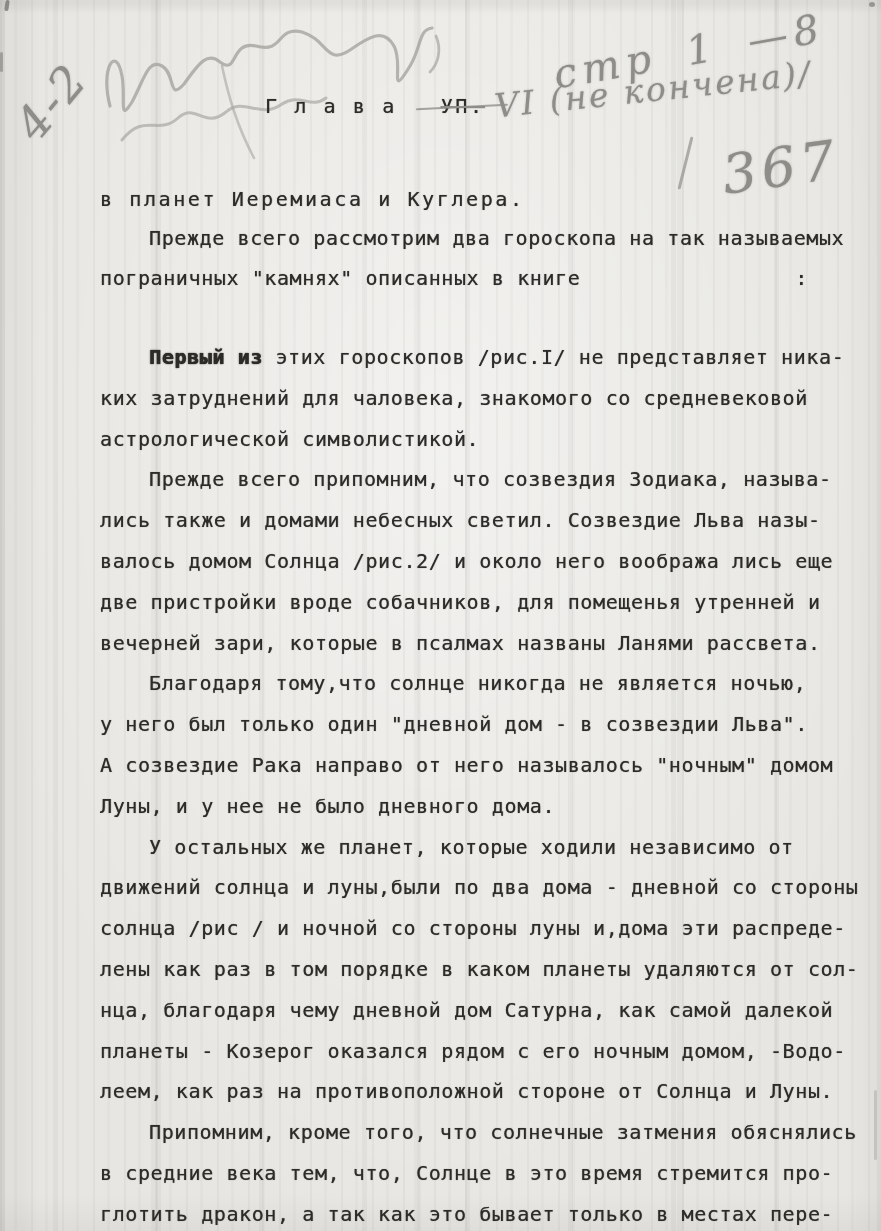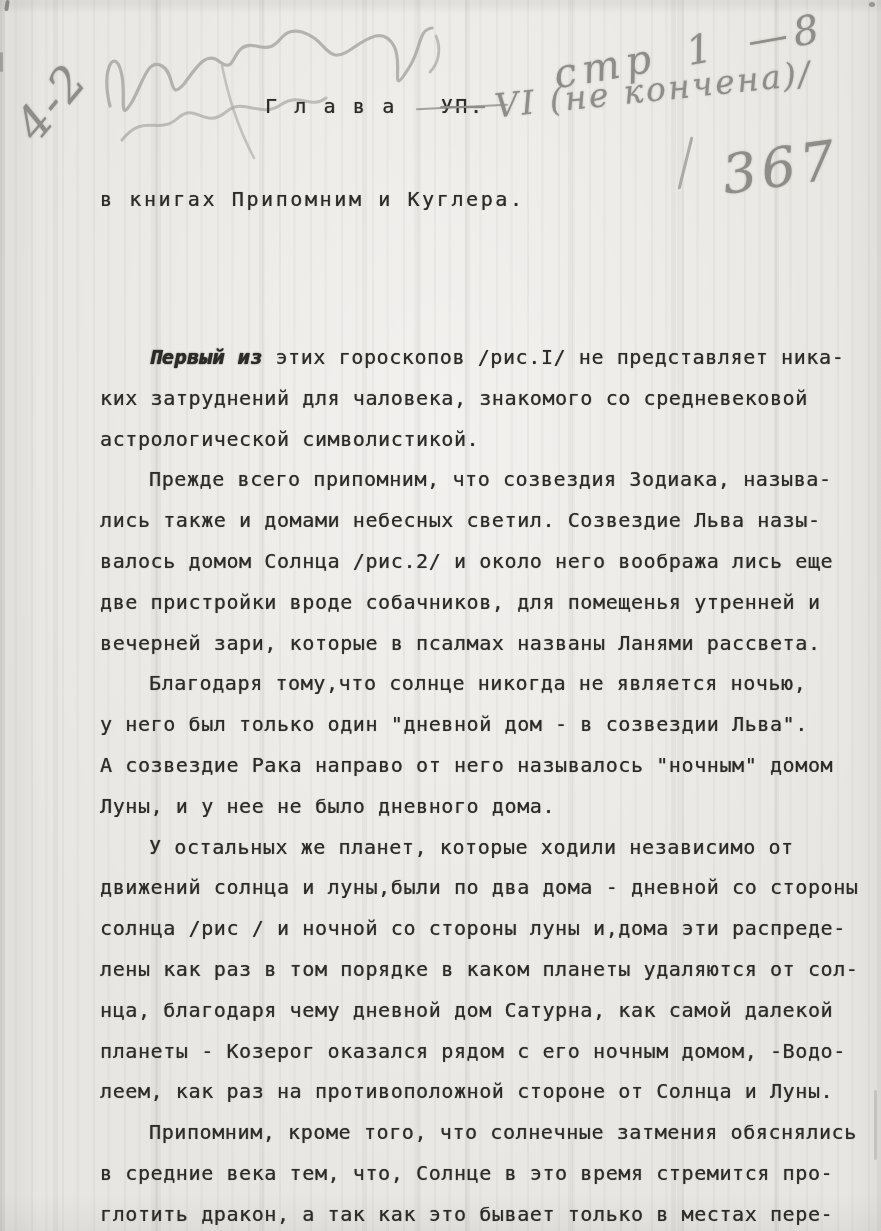--- a/index.html
+++ b/index.html
@@ -18,21 +18,21 @@
   }
   .typed{position:absolute;white-space:pre;font-size:20px;
     text-shadow:0 0 1px rgba(44,43,40,0.55), 0.4px 0.4px 0 rgba(44,43,40,0.25);}
   .chapter{left:265px;top:94px;letter-spacing:2.6px;}
   .strike-num{text-decoration:line-through;text-decoration-color:#8f8d88;text-decoration-thickness:2px;}
   .title{left:100px;top:134px;line-height:26px;letter-spacing:2.6px;}
   .intro{left:100px;top:218px;line-height:40px;letter-spacing:0.6px;}
   .main{left:100px;top:337px;line-height:40.8px;letter-spacing:0.6px;}
   .tline{white-space:pre;}
   .tline.indent{padding-left:49px;}
-  .tline b{font-weight:bold;text-shadow:0 0 1.6px rgba(30,29,26,0.9),0.7px 0 0 rgba(30,29,26,0.8);font-style:italic;}
+  .tline b{font-weight:bold;text-shadow:0 0 1.6px rgba(30,29,26,0.9),0.7px 0 0 rgba(30,29,26,0.8);}
   .hw{position:absolute;font-family:"DejaVu Serif","Liberation Serif",serif;font-style:italic;
       color:#8f8d88;text-shadow:0 0 2px rgba(143,141,136,0.55);white-space:pre;}
   .hw-42{left:4px;top:116px;font-size:46px;transform:rotate(-50deg);transform-origin:0 0;letter-spacing:3px;}
   .hw-pages{left:552px;top:28px;font-size:40px;transform:rotate(-10deg);letter-spacing:6px;word-spacing:12px;}
   .hw-chapter{left:494px;top:70px;font-size:33px;transform:rotate(-6deg);letter-spacing:2.5px;}
   .hw-pagenum{left:722px;top:136px;font-size:54px;transform:rotate(-8deg);letter-spacing:5px;}
   .pencil-dash{position:absolute;left:416px;top:106px;width:92px;height:2.4px;background:#918f8a;
       transform:rotate(-3deg);opacity:.8;border-radius:2px;}
   .pencil-tail{position:absolute;left:684px;top:136px;width:2.6px;height:54px;background:#979590;
       transform:rotate(14deg);opacity:.75;border-radius:2px;}
@@ -65,21 +65,22 @@
   <span class="hw hw-pages">стр 1 —8</span>
 
   <div class="typed chapter"><span>Г л а в а</span><span>   </span><span class="strike-num">УП.</span></div>
 
   <div class="pencil-dash"></div>
   <div class="pencil-tail"></div>
 
   <span class="hw hw-chapter">VI (не кончена)/</span>
 
   <div class="typed title">
-    <div>в книгах Припомним и Куглера.</div>
+    <div>в планет Иеремиаса и Куглера.</div>
   </div>
 
   <span class="hw hw-pagenum">367</span>
 
+  <div class="typed intro"><div class="tline indent">Прежде всего рассмотрим два гороскопа на так называемых</div><div class="tline">пограничных "камнях" описанных в книге                 :</div></div>
 
   <div class="typed main"><div class="tline indent"><b>Первый из</b> этих гороскопов /рис.I/ не представляет ника-</div><div class="tline">ких затруднений для чаловека, знакомого со средневековой</div><div class="tline">астрологической символистикой.</div><div class="tline indent">Прежде всего припомним, что созвездия Зодиака, называ-</div><div class="tline">лись также и домами небесных светил. Созвездие Льва назы-</div><div class="tline">валось домом Солнца /рис.2/ и около него вообража лись еще</div><div class="tline">две пристройки вроде собачников, для помещенья утренней и</div><div class="tline">вечерней зари, которые в псалмах названы Ланями рассвета.</div><div class="tline indent">Благодаря тому,что солнце никогда не является ночью,</div><div class="tline">у него был только один "дневной дом - в созвездии Льва".</div><div class="tline">А созвездие Рака направо от него называлось "ночным" домом</div><div class="tline">Луны, и у нее не было дневного дома.</div><div class="tline indent">У остальных же планет, которые ходили независимо от</div><div class="tline">движений солнца и луны,были по два дома - дневной со стороны</div><div class="tline">солнца /рис / и ночной со стороны луны и,дома эти распреде-</div><div class="tline">лены как раз в том порядке в каком планеты удаляются от сол-</div><div class="tline">нца, благодаря чему дневной дом Сатурна, как самой далекой</div><div class="tline">планеты - Козерог оказался рядом с его ночным домом, -Водо-</div><div class="tline">леем, как раз на противоположной стороне от Солнца и Луны.</div><div class="tline indent">Припомним, кроме того, что солнечные затмения обяснялись</div><div class="tline">в средние века тем, что, Солнце в это время стремится про-</div><div class="tline">глотить дракон, а так как это бывает только в местах пере-</div></div>
 
 </div>
 
 </body></html>

